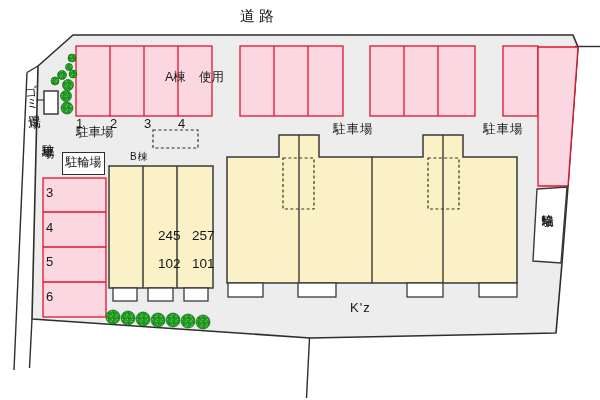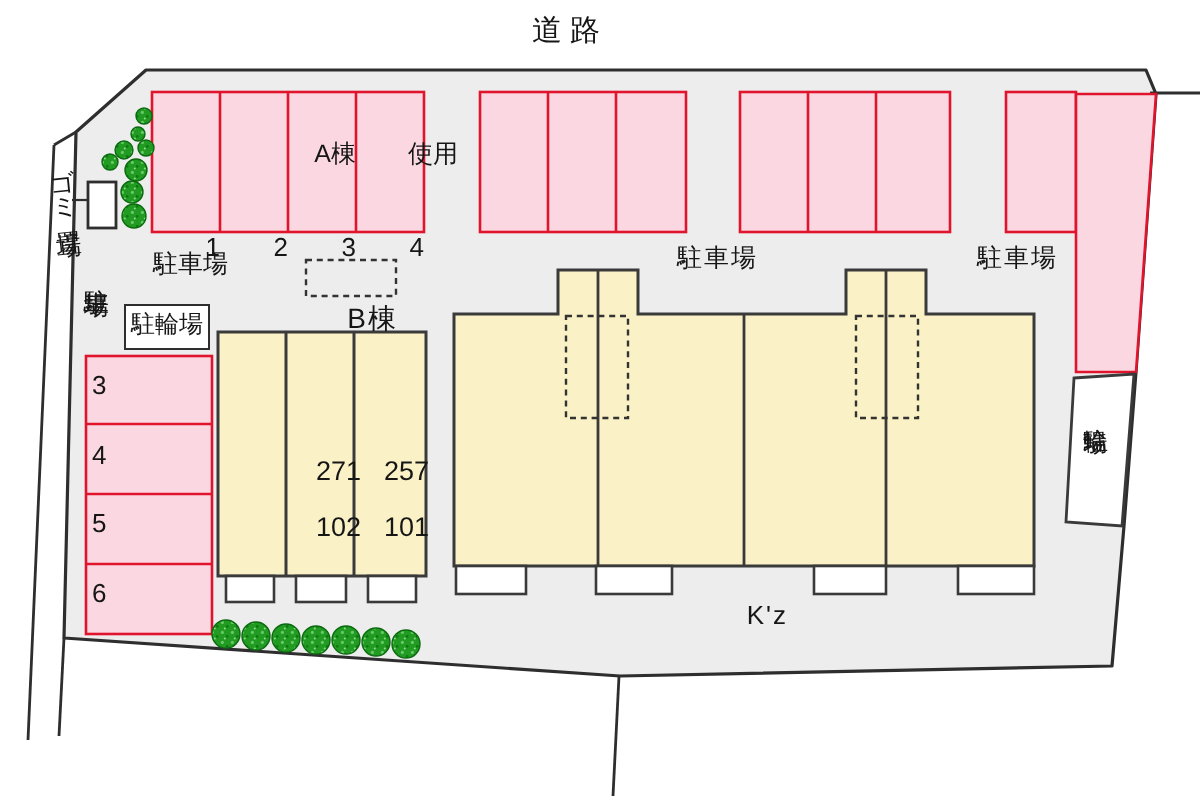--- a/index.html
+++ b/index.html
@@ -2,35 +2,35 @@
 <html><head>
 <meta charset="utf-8">
 <style>
   html,body{margin:0;padding:0;background:#fff;}
   #canvas{
     position:relative;width:600px;height:400px;background:#ffffff;overflow:hidden;
     font-family:"Liberation Sans","DejaVu Sans",sans-serif;color:#161616;
   }
   #plan-svg{position:absolute;left:0;top:0;}
   .lbl{position:absolute;white-space:pre;line-height:1.05;}
-  .c{text-align:right;}
+  .c{text-align:left;}
   .vert{writing-mode:vertical-rl;text-orientation:upright;letter-spacing:1px;}
   .road{left:240px;top:8px;width:64px;font-size:15px;letter-spacing:4px;}
   .gomi{left:24px;top:75px;font-size:12.5px;transform:rotate(-6deg);}
   .pvert{left:41px;top:134px;font-size:12.5px;}
   .bike-left{
     position:absolute;left:62px;top:152px;width:43px;height:23px;
     background:#fff;border:1.5px solid #2e2e2e;box-sizing:border-box;
     font-size:12px;text-align:center;line-height:19px;
   }
   .num-top{top:117px;width:34px;font-size:13px;}
   .ptop{left:76px;top:126px;width:38px;font-size:12.5px;}
-  .note{top:71px;font-size:12.5px;}
+  .note{top:71px;font-size:12.5px;padding-left:21px;}
   .pmid{top:123px;width:46px;font-size:12.5px;letter-spacing:1px;}
-  .btou{left:161px;top:152px;width:38px;font-size:14px;letter-spacing:1px;}
+  .btou{left:130px;top:152px;width:38px;font-size:10px;letter-spacing:1px;}
   .unit{top:215px;width:34px;font-size:13.5px;line-height:14px;}
   .lnum{left:46px;font-size:13px;}
   .kz{left:350px;top:301px;width:44px;font-size:13px;letter-spacing:1px;}
   .bike-right{left:540px;top:204px;font-size:12px;transform:rotate(-4deg);}
 </style>
 </head>
 <body>
 
 <div id="canvas">
 
@@ -148,21 +148,21 @@
 
   <div class="lbl note c" style="left:144px;width:34px">A棟</div>
   <div class="lbl note c" style="left:178px;width:51px">使用</div>
 
   <div class="lbl pmid c" style="left:333px">駐車場</div>
   <div class="lbl pmid c" style="left:483px">駐車場</div>
 
   <div class="lbl btou c">B棟</div>
 
   <div class="lbl unit c" style="left:143px">
-    <span>271</span><br>
+    <span>245</span><br>
     <span>102</span>
   </div>
   <div class="lbl unit c" style="left:177px">
     <span>257</span><br>
     <span>101</span>
   </div>
 
   <div class="lbl lnum" style="top:186px">3</div>
   <div class="lbl lnum" style="top:221px">4</div>
   <div class="lbl lnum" style="top:255px">5</div>

